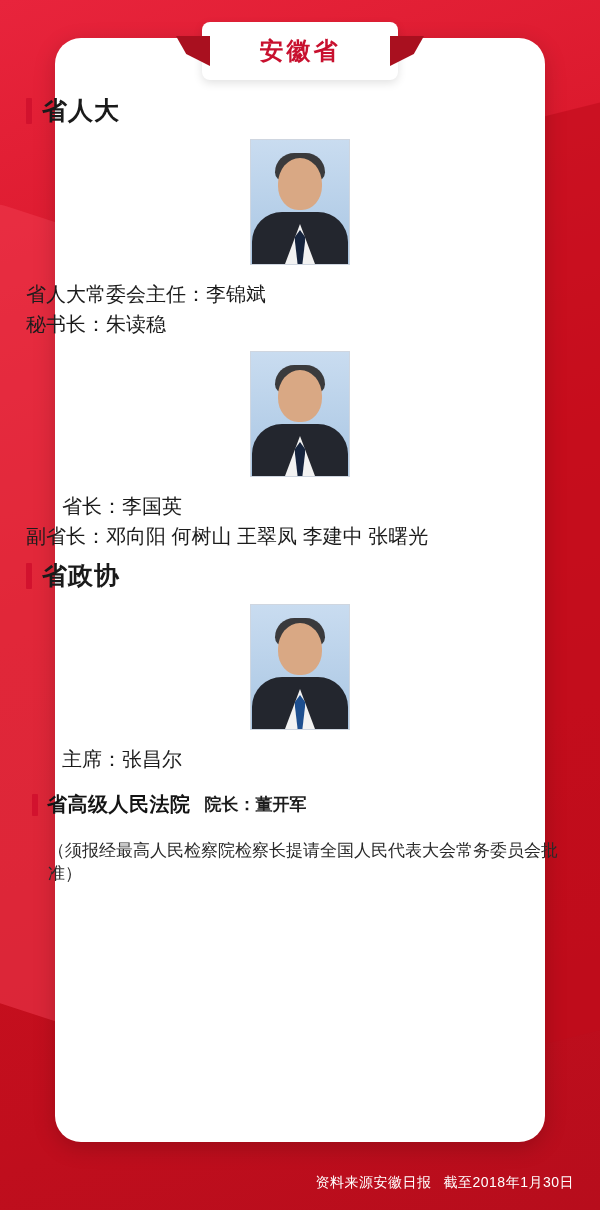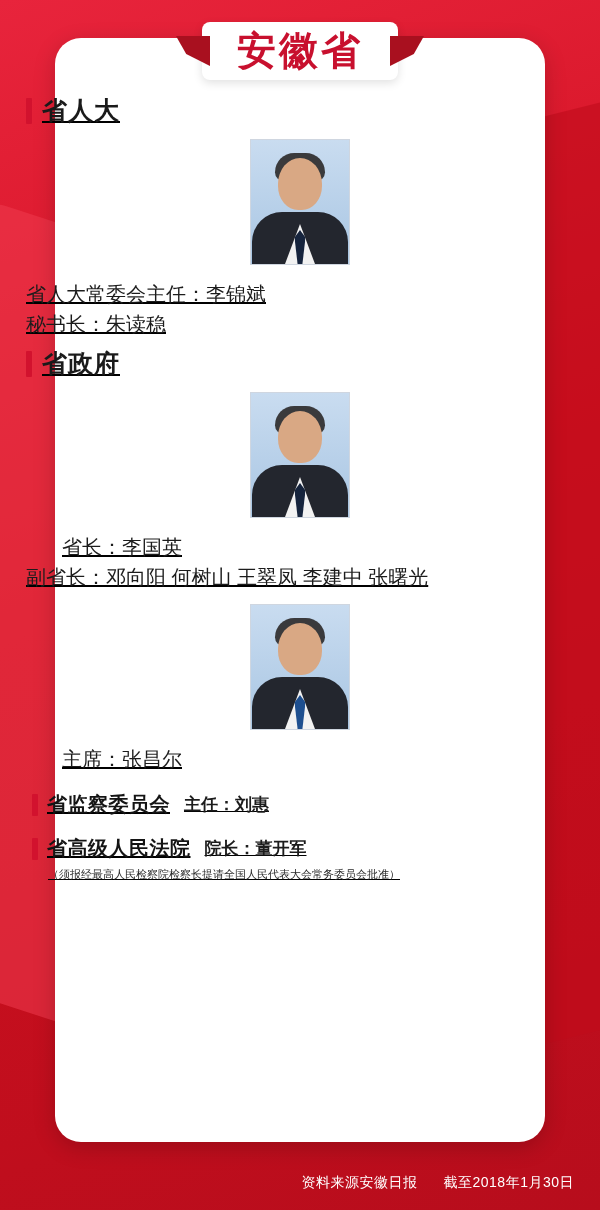--- a/index.html
+++ b/index.html
@@ -63,28 +63,27 @@
     content: "";
     position: absolute;
     top: 14px;
     width: 34px; height: 30px;
     background: #a9101f;
     z-index: -1;
   }
   .title-badge::before { left: -26px; clip-path: polygon(0 0,100% 0,100% 100%,30% 60%); }
   .title-badge::after  { right: -26px; clip-path: polygon(0 0,100% 0,70% 60%,0 100%); }
   .title-badge .txt {
-    font-size: 39px; font-weight: bold; color: #c8102e; letter-spacing: 3px;
+    font-size: 24px; font-weight: bold; color: #c8102e; letter-spacing: 3px;
   }
 
   .content {
     position: absolute;
     left: 0; top: 64px; right: 0; bottom: 0;
     padding: 22px 26px 0 26px;
-    text-decoration: underline;
   }
 
   .section-head {
     display: flex; align-items: center;
     margin: 8px 0 6px 0;
   }
   .section-head .bar {
     width: 6px; height: 26px; background: #d2122e; margin-right: 10px; border-radius: 1px;
   }
   .section-head .label {
@@ -140,28 +139,28 @@
   .mini-row .bar {
     width: 6px; height: 22px; background: #d2122e; margin-right: 9px; border-radius: 1px;
   }
   .mini-row .org {
     font-size: 20px; font-weight: bold; color: #141414; letter-spacing: .5px;
   }
   .mini-row .post {
     font-size: 17px; color: #1c1c1c; margin-left: 14px; font-weight: bold;
   }
   .mini-note {
-    font-size: 11px; color: #2a2a2a; padding-left: 22px; margin-top: 5px;
+    font-size: 17px; color: #2a2a2a; padding-left: 22px; margin-top: 21px;
   }
 
   .footer {
     position: absolute;
     right: 26px; bottom: 18px;
     font-size: 14px; color: #ffffff; letter-spacing: .5px;
-    display: flex; gap: 26px; align-items: baseline;
+    display: flex; gap: 12px; align-items: baseline;
   }
 </style>
 </head>
 <body>
 
 <div class="bg-wrap">
   <div class="bg-grad"></div>
   <div class="swash-a"></div>
   <div class="swash-b"></div>
 </div>
@@ -182,50 +181,45 @@
     <div class="bgsky"></div>
     <div class="body"></div>
     <div class="hair"></div>
     <div class="head"></div>
     <div class="shirt"></div>
     <div class="tie"></div>
   </div>
   <div class="line">省人大常委会主任：李锦斌</div>
   <div class="line">秘书长：朱读稳</div>
 
-  <div class="section-head">
-    <span class="bar"></span>
-    <span class="label">省政府</span>
-  </div>
   <div class="portrait tie-dark">
     <div class="bgsky"></div>
     <div class="body"></div>
     <div class="hair"></div>
     <div class="head"></div>
     <div class="shirt"></div>
     <div class="tie"></div>
   </div>
   <div class="line pad1">省长：李国英</div>
   <div class="line">副省长：邓向阳  何树山  王翠凤  李建中  张曙光</div>
 
+  <div class="section-head">
+    <span class="bar"></span>
+    <span class="label">省政协</span>
+  </div>
   <div class="portrait tie-blue">
     <div class="bgsky"></div>
     <div class="body"></div>
     <div class="hair"></div>
     <div class="head"></div>
     <div class="shirt"></div>
     <div class="tie"></div>
   </div>
   <div class="line pad1">主席：张昌尔</div>
 
-  <div class="mini-row">
-    <span class="bar"></span>
-    <span class="org">省监察委员会</span>
-    <span class="post">主任：刘惠</span>
-  </div>
 
   <div class="mini-row">
     <span class="bar"></span>
     <span class="org">省高级人民法院</span>
     <span class="post">院长：董开军</span>
   </div>
 
   <div class="mini-note">（须报经最高人民检察院检察长提请全国人民代表大会常务委员会批准）</div>
 
 </div>

